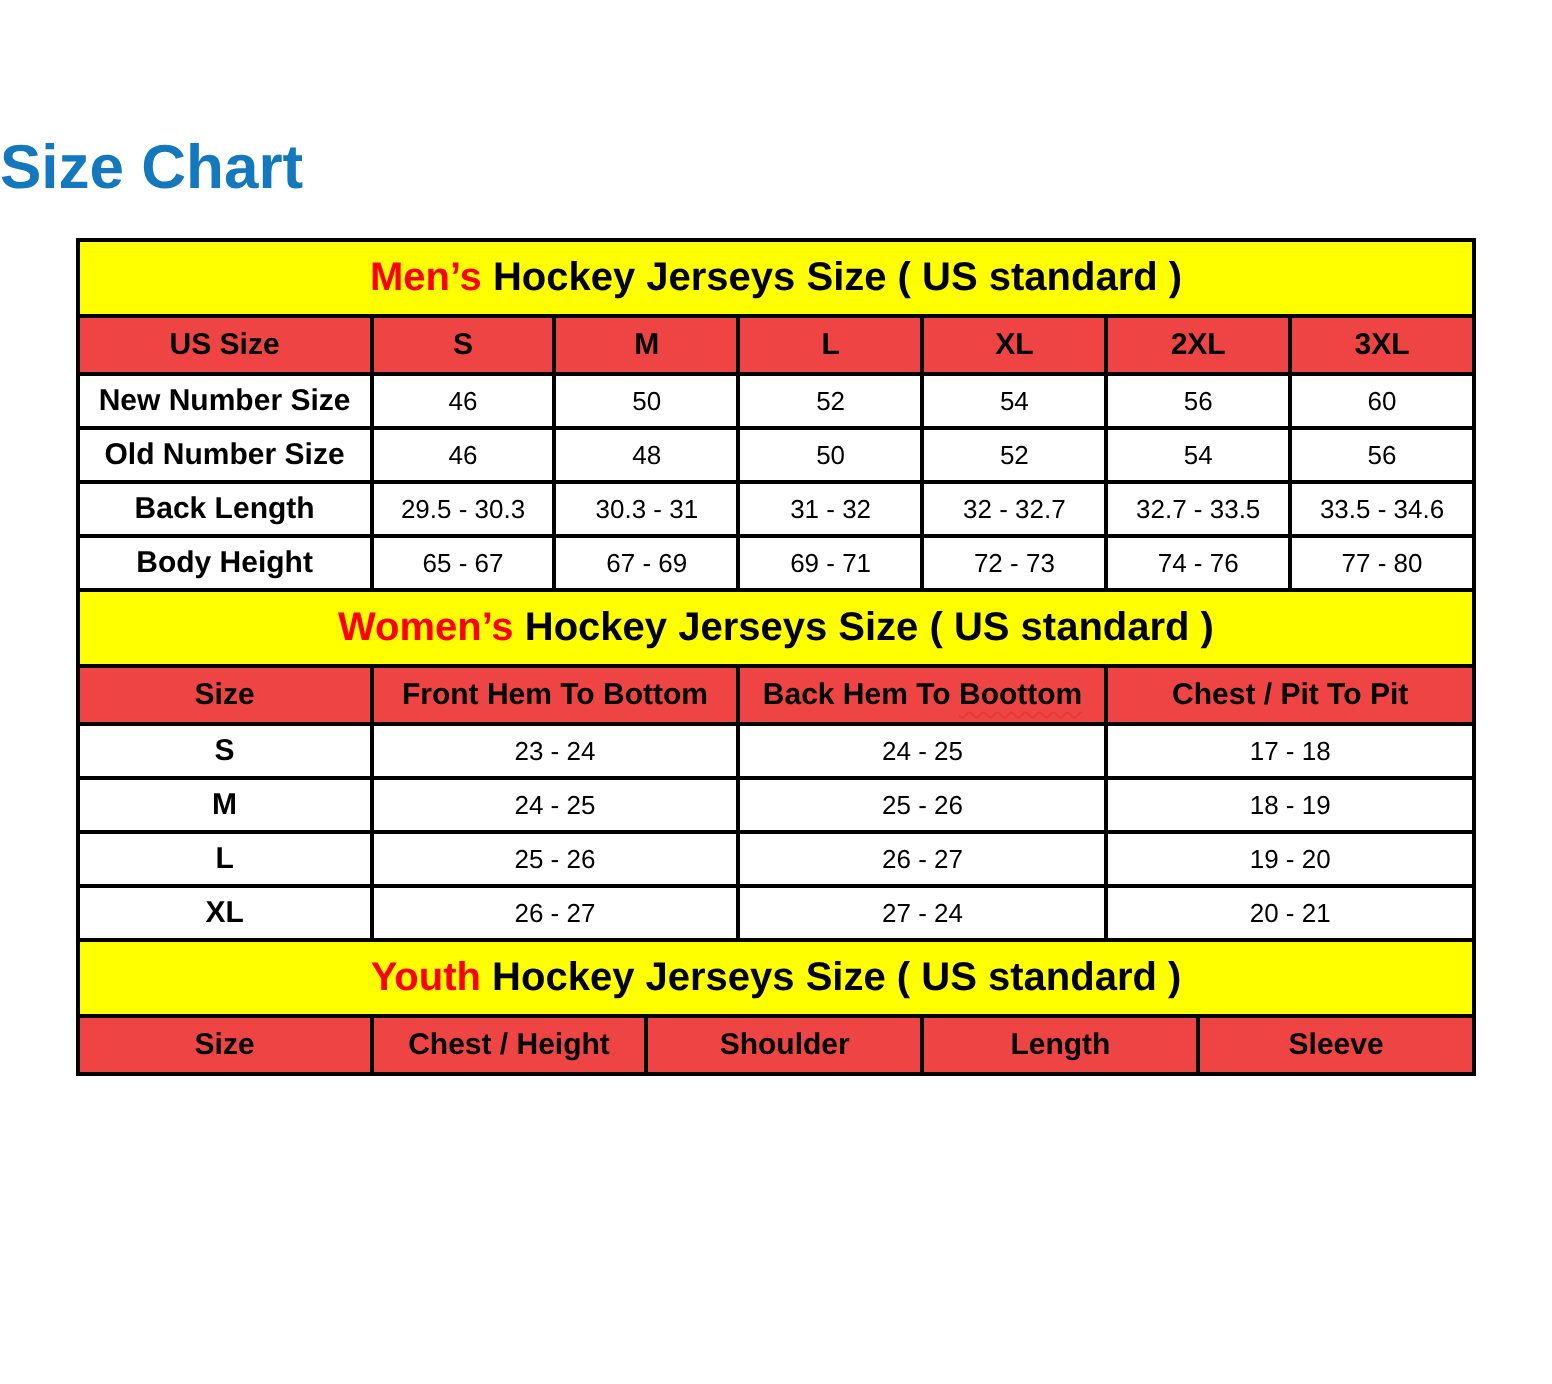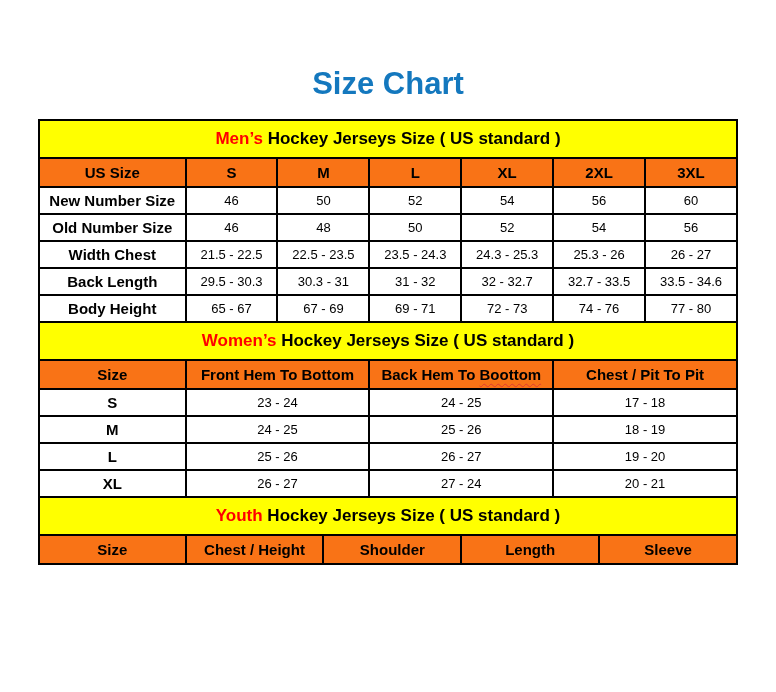--- a/index.html
+++ b/index.html
@@ -8,21 +8,21 @@
     width: 776px;
     height: 692px;
     background: #ffffff;
     position: relative;
     overflow: hidden;
     font-family: "Liberation Sans", sans-serif;
   }
   .page-title {
     margin: 0;
     padding-top: 66px;
-    text-align: center;
+    text-align: left;
     font-size: 31px;
     line-height: 36px;
     font-weight: bold;
     letter-spacing: 0px;
     color: #1478BE;
   }
   .tables-wrap {
     width: 700px;
     margin: 17px auto 0 auto;
   }
@@ -37,29 +37,29 @@
     text-align: center;
     vertical-align: middle;
     padding: 2px 2px;
     color: #000000;
     overflow: hidden;
     white-space: nowrap;
   }
   td.section-head {
     background: #FFFF00;
     height: 38px;
-    font-size: 17px;
+    font-size: 20px;
     font-weight: bold;
   }
   td.section-head .accent { color: #FF0000; }
   table.size-table th {
     height: 29px;
     font-size: 15px;
     font-weight: bold;
-    background: #f97316;
+    background: #ef4444;
   }
   td.rowlabel {
     height: 27px;
     font-size: 15px;
     font-weight: bold;
   }
   td.rowlabel.normal { font-weight: bold; }
   td.data {
     height: 27px;
     font-size: 13px;
@@ -114,29 +114,20 @@
           <tr>
             <td class="rowlabel normal">Old Number Size</td>
             <td class="data">46</td>
             <td class="data">48</td>
             <td class="data">50</td>
             <td class="data">52</td>
             <td class="data">54</td>
             <td class="data">56</td>
           </tr>
           <tr>
-            <td class="rowlabel normal">Width Chest</td>
-            <td class="data">21.5 - 22.5</td>
-            <td class="data">22.5 - 23.5</td>
-            <td class="data">23.5 - 24.3</td>
-            <td class="data">24.3 - 25.3</td>
-            <td class="data">25.3 - 26</td>
-            <td class="data">26 - 27</td>
-          </tr>
-          <tr>
             <td class="rowlabel normal">Back Length</td>
             <td class="data">29.5 - 30.3</td>
             <td class="data">30.3 - 31</td>
             <td class="data">31 - 32</td>
             <td class="data">32 - 32.7</td>
             <td class="data">32.7 - 33.5</td>
             <td class="data">33.5 - 34.6</td>
           </tr>
           <tr>
             <td class="rowlabel normal">Body Height</td>

